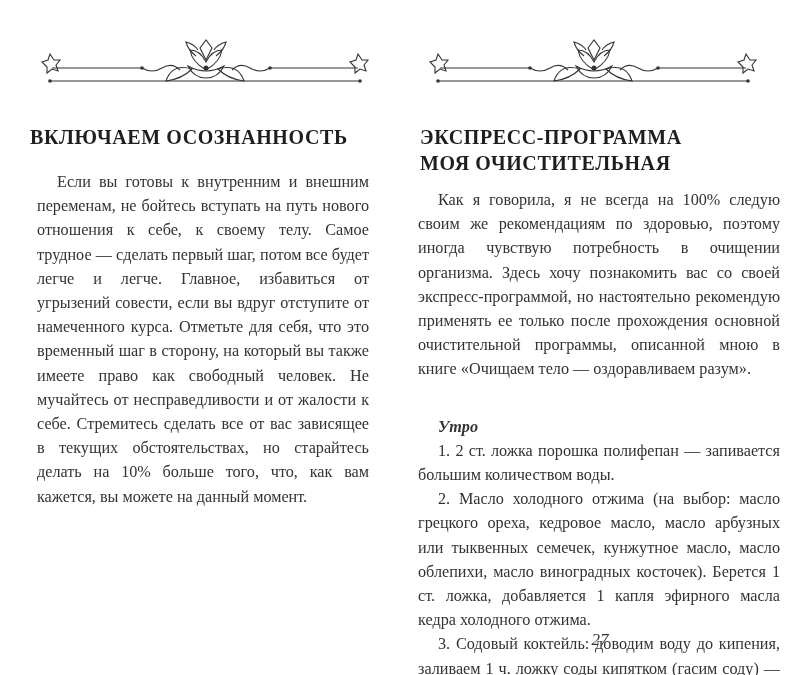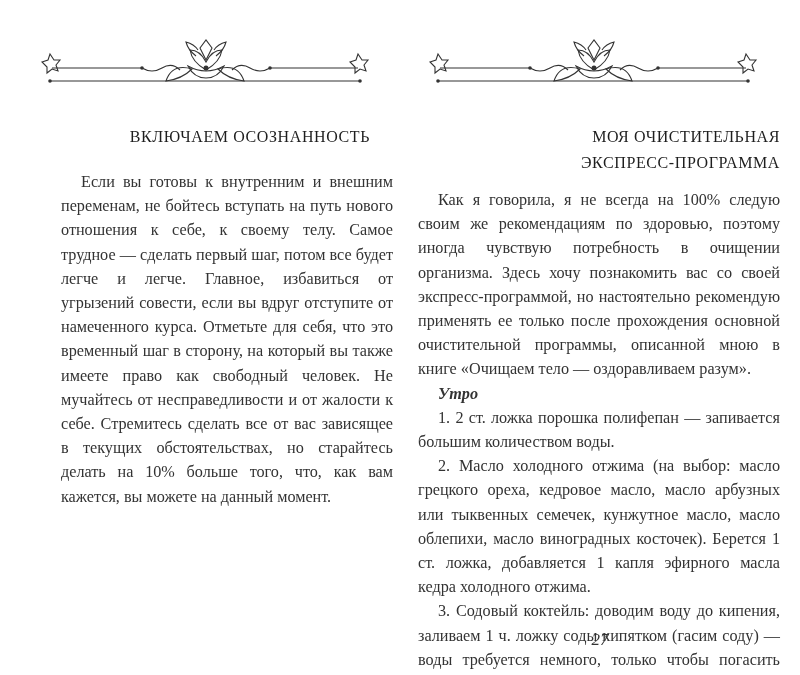--- a/index.html
+++ b/index.html
@@ -4,30 +4,30 @@
 <style>
   html, body { margin:0; padding:0; }
   body { width:800px; height:675px; background:#ffffff; position:relative; overflow:hidden;
          font-family: "Liberation Serif", "DejaVu Serif", serif; color:#2a2a2a; }
   .page { position:absolute; top:0; height:675px; }
   #left-page { left:0; width:400px; }
   #right-page { left:400px; width:400px; }
   .ornament { position:absolute; top:38px; }
   #left-page .ornament { left:38px; }
   #right-page .ornament { left:26px; }
-  .title { position:absolute; text-align:right; font-weight:normal; font-size:16px;
+  .title { position:absolute; text-align:left; font-weight:bold; font-size:20px;
            letter-spacing:0.6px; line-height:26px; color:#1e1e1e; }
   #left-page .title { left:30px; width:340px; top:124px; }
   #right-page .title { left:20px; width:360px; top:124px; }
   .body { position:absolute; font-size:16.2px; line-height:24.2px; text-align:justify; color:#333; }
-  #left-page .body { left:37px; width:332px; top:170px;margin-left:24px; }
+  #left-page .body { left:37px; width:332px; top:170px; }
   #right-page .body { left:18px; width:362px; top:188px; }
   .body p { margin:0; text-indent:20px; }
   .body p.bold { font-weight:bold; }
-  .body p.italic { font-style:italic; font-weight:bold; }
+  .body p.italic { font-style:italic; font-weight:bold;margin-top:33px; }
   .pagenum { position:absolute; left:0; width:400px; text-align:center; top:630px; font-size:17px; color:#333;font-style:italic; }
 </style>
 </head>
 <body>
 
 <div class="page" id="left-page">
   <svg class="ornament" width="332" height="50" viewBox="0 0 332 50">
     <g fill="none" stroke="#333" stroke-width="1.1">
       <line x1="14" y1="30" x2="104" y2="30"></line>
       <line x1="232" y1="30" x2="320" y2="30"></line>
@@ -81,22 +81,22 @@
     <g fill="#333">
       <circle cx="104" cy="30" r="1.8"></circle>
         <circle cx="232" cy="30" r="1.8"></circle>
       <circle cx="12" cy="43" r="1.8"></circle>
         <circle cx="322" cy="43" r="1.8"></circle>
       <circle cx="168" cy="30" r="2.5"></circle>
     </g>
   </svg>
 
   <div class="title">
+    <div>ЭКСПРЕСС-ПРОГРАММА</div>
     <div>МОЯ ОЧИСТИТЕЛЬНАЯ</div>
-    <div>ЭКСПРЕСС-ПРОГРАММА</div>
   </div>
 
   <div class="body">
     <p>Как я говорила, я не всегда на 100% следую своим же рекомендациям по здоровью, поэтому иногда чувствую потребность в очищении организма. Здесь хочу познакомить вас со своей экспресс-программой, но настоятельно рекомендую применять ее только после прохождения основной очистительной программы, описанной мною в книге «Очищаем тело — оздоравливаем разум».</p>
     <p class="italic">Утро</p>
     <p>1. 2 ст. ложка порошка полифепан — запивается большим количеством воды.</p>
     <p>2. Масло холодного отжима (на выбор: масло грецкого ореха, кедровое масло, масло арбузных или тыквенных семечек, кунжутное масло, масло облепихи, масло виноградных косточек). Берется 1 ст. ложка, добавляется 1 капля эфирного масла кедра холодного отжима.</p>
     <p>3. Содовый коктейль: доводим воду до кипения, заливаем 1 ч. ложку соды кипятком (гасим соду) — воды требуется немного, только чтобы погасить соду. Доливаем холодной водой с разведенным концентратом</p>
   </div>
 

